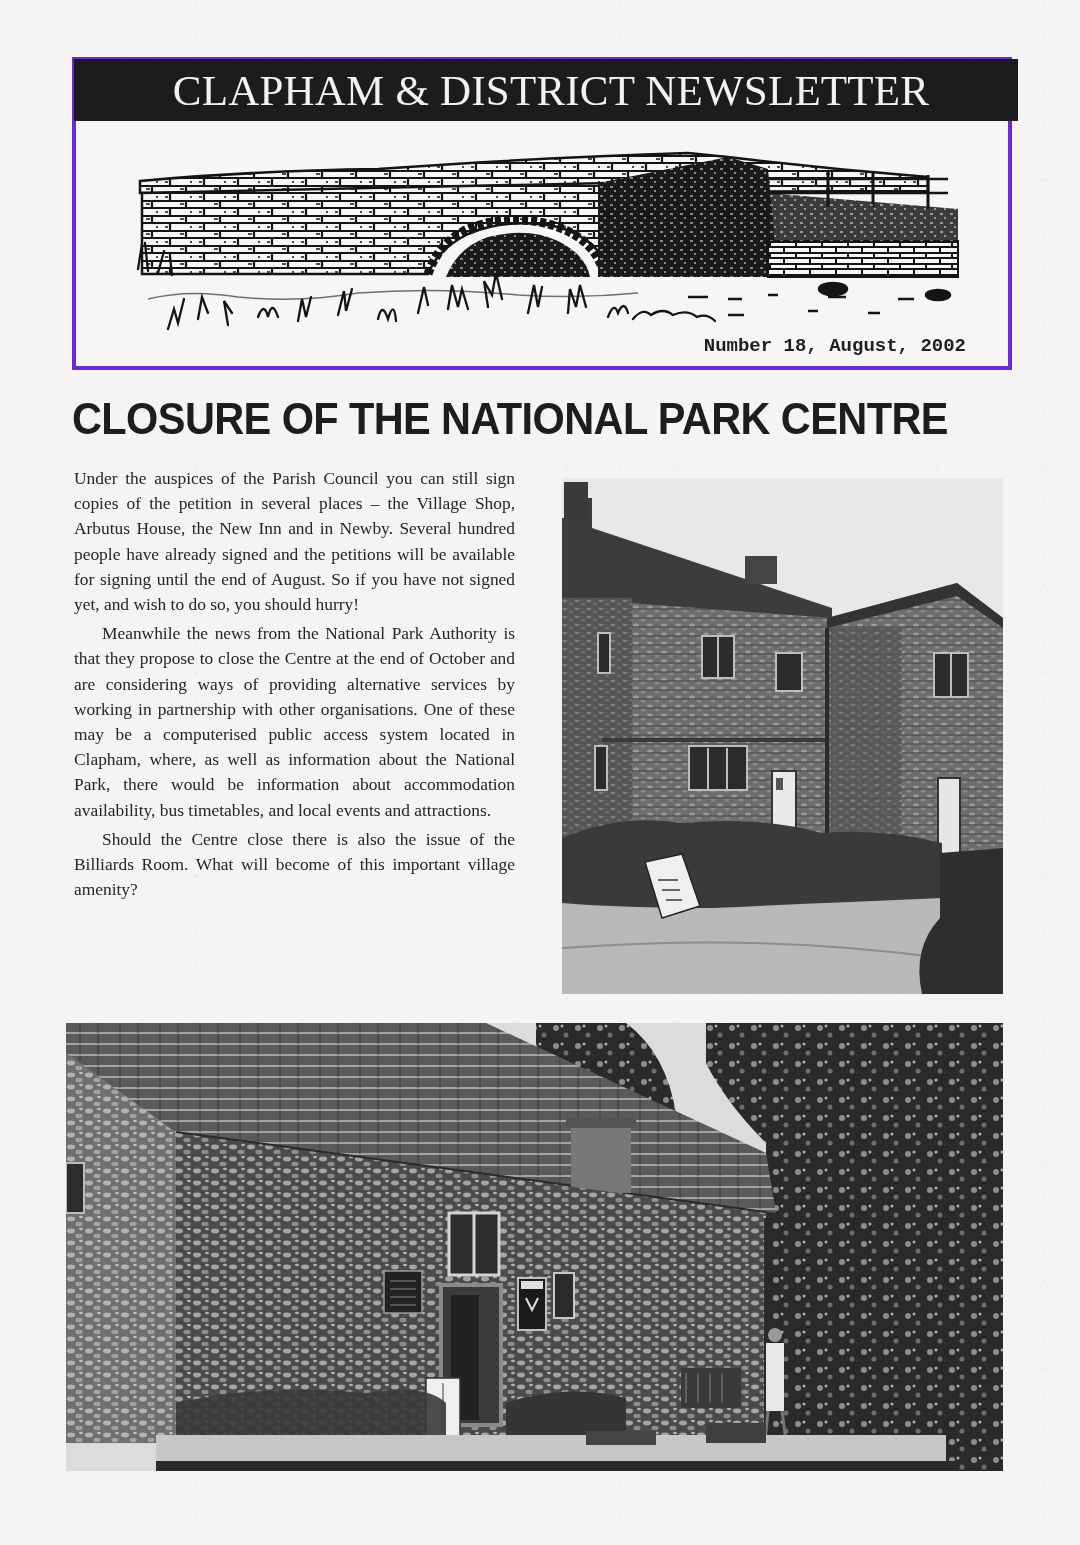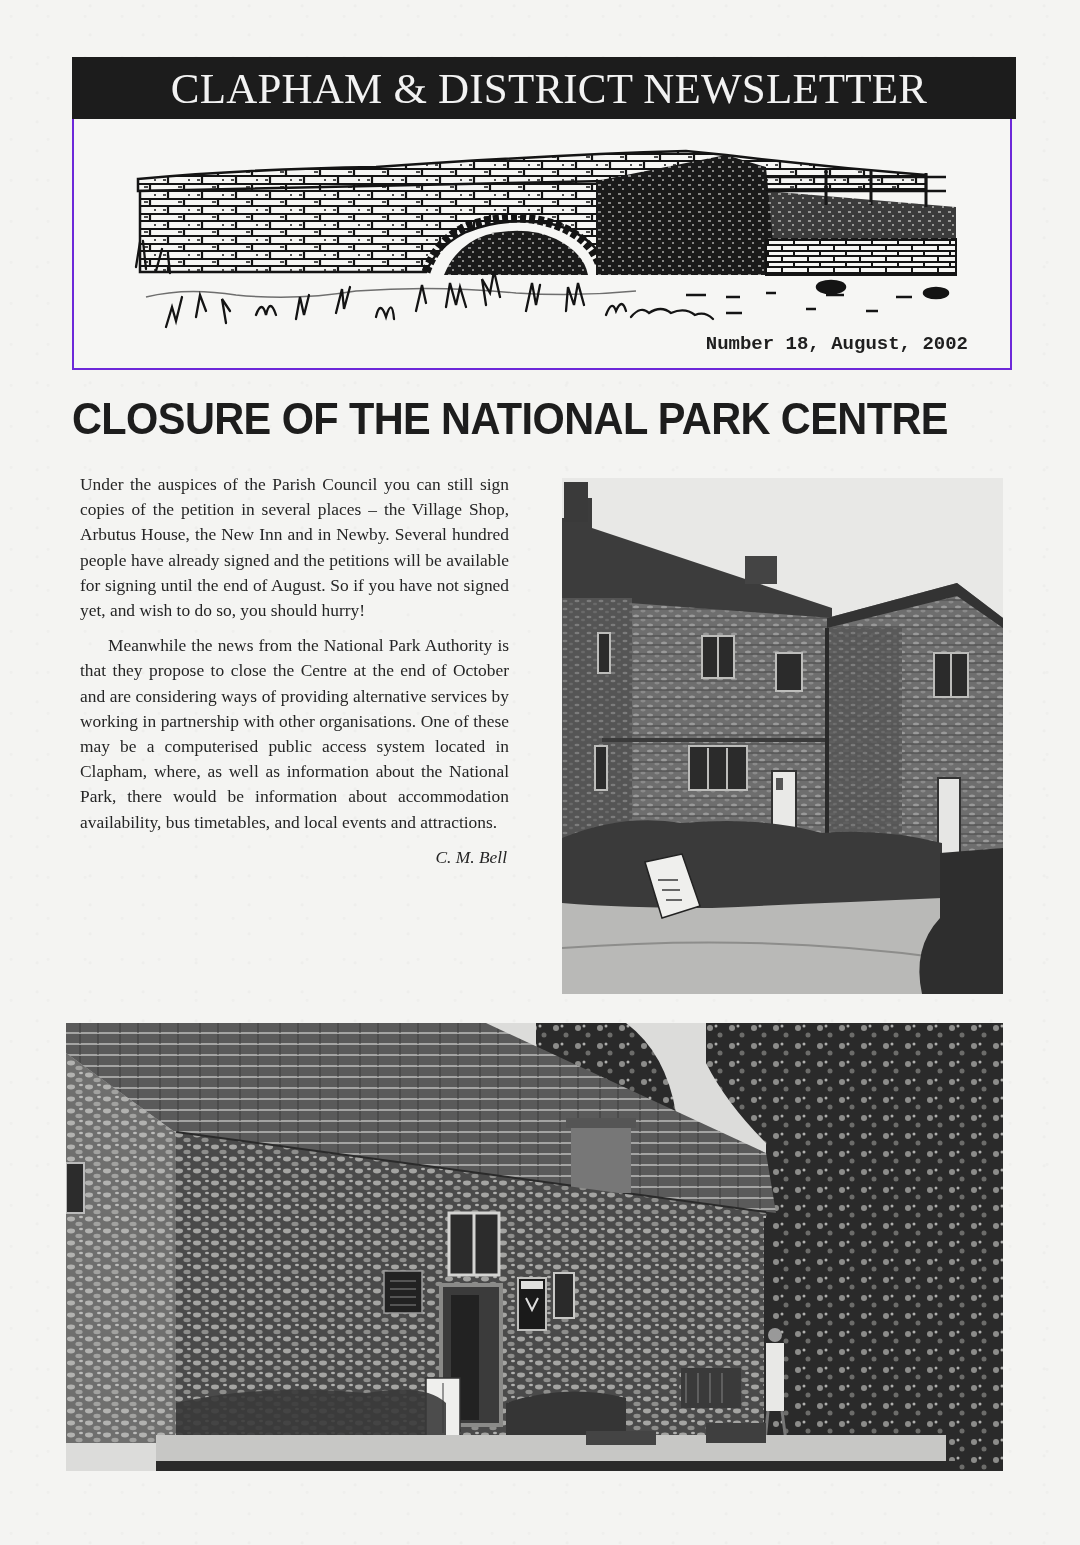--- a/index.html
+++ b/index.html
@@ -18,21 +18,21 @@
         radial-gradient(circle at 30% 40%, rgba(0,0,0,0.02) 0 1px, transparent 2px) 0 0/37px 41px,
         radial-gradient(circle at 70% 20%, rgba(0,0,0,0.025) 0 1px, transparent 2px) 0 0/53px 29px;
       pointer-events: none;
     }
 
     
     .masthead {
       position: absolute;
       left: 72px; top: 57px;
       width: 940px; height: 313px;
-      border: 2px solid #6d28d9;
+      border: 4px solid #6d28d9;
       background: #f6f6f4;
     }
     .masthead-band {
       position: absolute;
       left: -2px; top: -2px;
       width: 944px; height: 62px;
       background: #1c1c1c;
       display: flex; align-items: center; justify-content: center;
     }
     .masthead-title {
@@ -78,21 +78,21 @@
       position: absolute;
       left: 70px; top: 462px;
       width: 449px;
       font-family: "Liberation Serif", serif;
       font-size: 17.4px;
       line-height: 25.2px;
       color: #252525;
       text-align: justify;
       hyphens: manual;
     }
-    .article p { margin: 10px; }
+    .article p { margin: 4px; }
     .article p.indent { text-indent: 28px; }
     .byline {
       text-align: right;
       font-style: italic;
       margin-top: 1px;
       padding-right: 2px;
     }
 
     
     .photo {
@@ -176,21 +176,21 @@
   </div>
 
   <span class="issue-line">Number 18, August, 2002</span>
 </div>
 
 <h1 class="headline">CLOSURE OF THE NATIONAL PARK CENTRE</h1>
 
 <div class="article">
   <p>Under the auspices of the Parish Council you can still sign copies of the petition in several places – the Village Shop, Arbutus House, the New Inn and in Newby. Several hundred people have already signed and the petitions will be available for signing until the end of August. So if you have not signed yet, and wish to do so, you should hurry!</p>
   <p class="indent">Meanwhile the news from the National Park Authority is that they propose to close the Centre at the end of October and are considering ways of providing alternative services by working in partner­ship with other organisations. One of these may be a computerised public access system located in Clapham, where, as well as information about the National Park, there would be information about accommodation availability, bus timetables, and local events and attractions.</p>
-  <p class="byline">C. M. Bell</p>
+  <p class="indent">Should the Centre close there is also the issue of the Billiards Room. What will become of this important village amenity?</p>
 </div>
 
 <div class="photo photo-top">
   <svg viewBox="0 0 441 516" preserveAspectRatio="none" xmlns="http://www.w3.org/2000/svg">
     <defs>
       <pattern id="wallA" width="14" height="9" patternUnits="userSpaceOnUse">
         <rect width="14" height="9" fill="#6e6e6e"></rect>
         <ellipse cx="4" cy="3" rx="3" ry="1.6" fill="#9a9a9a"></ellipse>
         <ellipse cx="11" cy="7" rx="2.6" ry="1.4" fill="#8a8a8a"></ellipse>
         <path d="M0 5 h14" stroke="#3e3e3e" stroke-width="0.8"></path>

